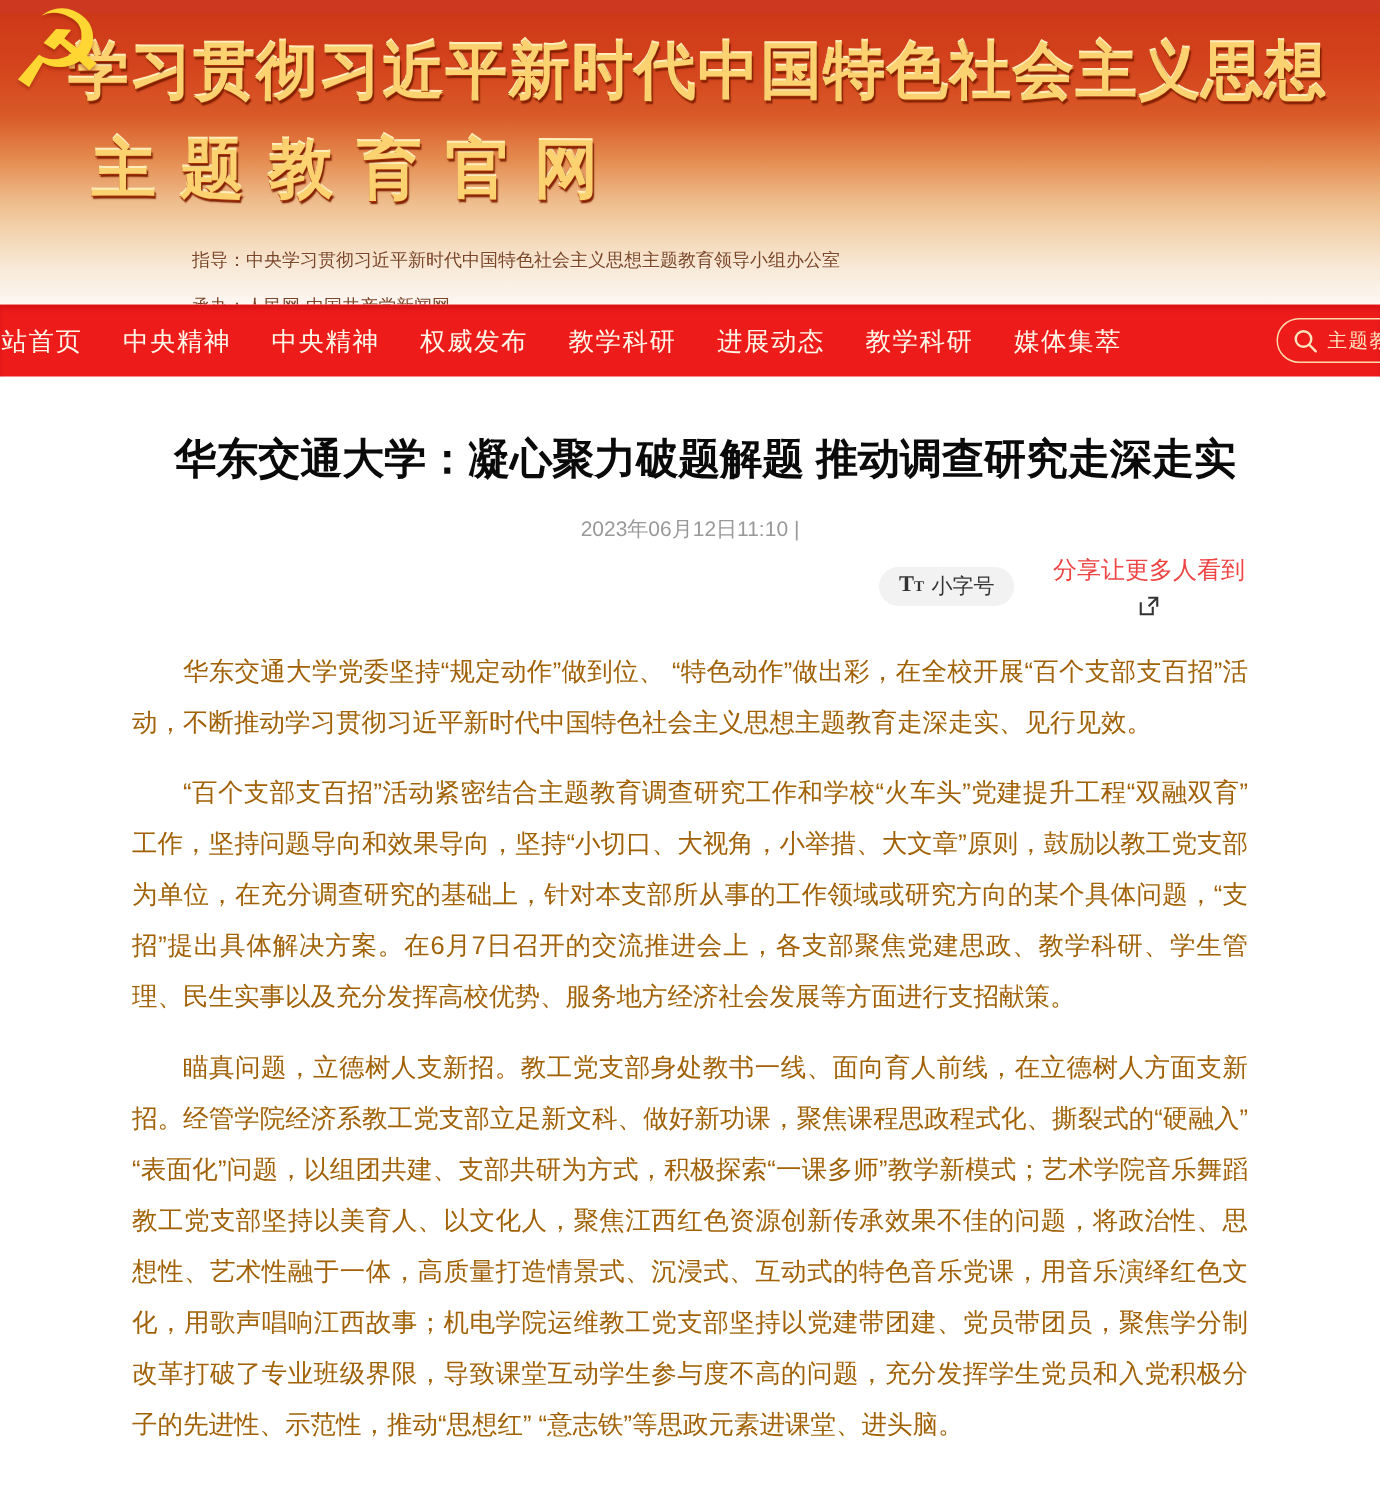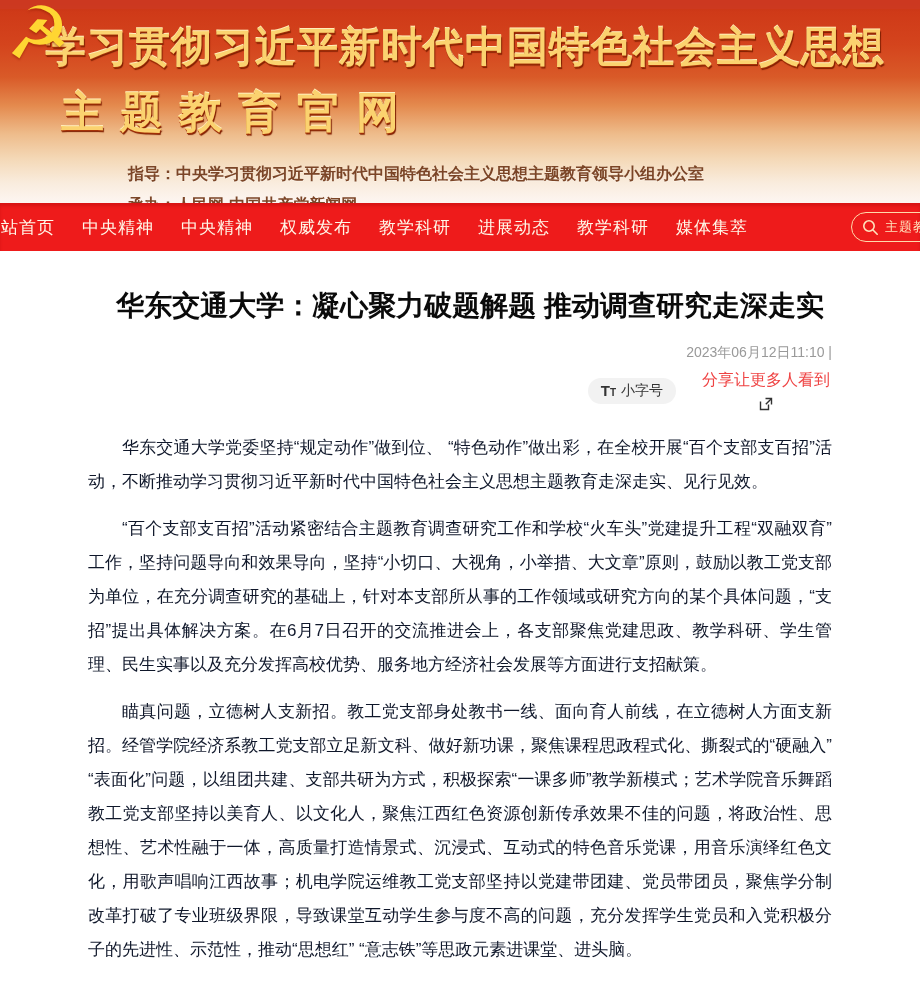--- a/index.html
+++ b/index.html
@@ -30,22 +30,22 @@
   .banner-title { text-align: left; color: #fbd26f; font-weight: bold; padding-left: 45px; }
   .banner-title .line1 {
     padding-top: 20px; font-size: 41px; letter-spacing: 1px;
     text-shadow: 0 1px 0 #a93307, 1px 2px 1px #7e1f02, 0 -1px 0 #ffeebb;
   }
   .banner-title .line2 {
     margin-top: 9px; font-size: 43px; letter-spacing: 16px; text-indent: 16px;
     text-shadow: 0 1px 0 #a93307, 1px 2px 1px #7e1f02, 0 -1px 0 #ffeebb;
   }
   .banner-info {
-    margin: 16px 0 0 128px; color: #7b4527; font-size: 16px; line-height: 31px;
-    font-weight: bold; text-shadow: 0 1px 0 rgba(255,255,255,.35);
+    margin: 16px 0 0 128px; color: #7b4527; font-size: 12px; line-height: 31px;
+    font-weight: normal; text-shadow: 0 1px 0 rgba(255,255,255,.35);
   }
 
   
   .nav {
     position: relative; height: 48px; background: #ee1b1b;
     display: flex; align-items: center; overflow: hidden;
     box-shadow: inset 0 3px 3px rgba(150,0,0,.25);
   }
   .nav-item {
     color: #fff8e9; font-size: 17px; margin-right: 27px; white-space: nowrap;
@@ -61,42 +61,42 @@
   .nav-search svg { flex: 0 0 auto; }
   .nav-search .search-label { font-size: 13px; letter-spacing: 1px; }
 
   
   .article { width: 744px; margin: 0 auto; padding-top: 34px; }
   .article-title {
     font-size: 28px; line-height: 41px; font-weight: bold; color: #0a0a0a;
     text-align: right; padding: 0 8px;
   }
   .article-date {
-    margin-top: 18px; text-align: right; color: #999; font-size: 14px;
+    margin-top: 18px; text-align: center; color: #999; font-size: 14px;
   }
   .toolbar {
     margin-top: 8px; display: flex; justify-content: flex-end;
     align-items: center; gap: 26px; padding-right: 2px;
   }
   .font-size-btn {
     display: inline-flex; align-items: center; gap: 5px;
     background: #f2f2f2; border: none; border-radius: 14px;
     padding: 4px 13px; font-size: 14px; color: #333; cursor: pointer;
-    font-family: Liberation Sans, sans-serif;
+    font-family: Liberation Serif, serif;
   }
   .tt-icon { font-weight: bold; color: #333; }
   .tt-icon .t-big { font-size: 15px; }
   .tt-icon .t-small { font-size: 10px; }
   .share-link {
     display: inline-flex; align-items: center; gap: 6px;
     font-size: 16px; color: #ef4444; text-decoration: none; cursor: pointer; flex-direction: column;
   }
   .article-body { margin-top: 20px; }
   .article-body p {
-    font-size: 17px; line-height: 34px; color: #0f172a;
+    font-size: 17px; line-height: 34px; color: #a16207;
     text-align: justify; text-indent: 2em; margin-bottom: 13px;
   }
 </style>
 </head>
 <body>
 
 <div class="page">
 
   <header class="banner">
     <span class="emblem">☭</span>

